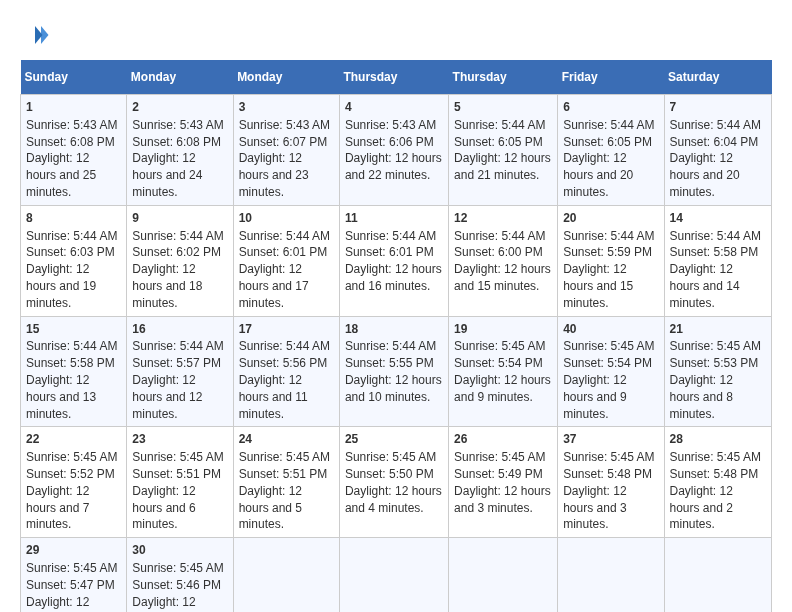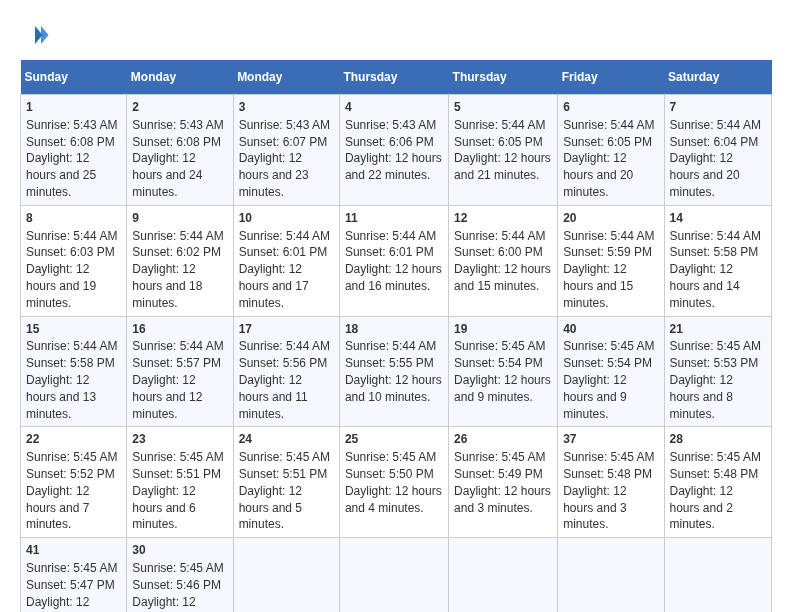--- a/index.html
+++ b/index.html
@@ -146,21 +146,21 @@
       <tr>
         <td><span class="day-num">22</span><span class="cell-content">Sunrise: 5:45 AM<br>Sunset: 5:52 PM<br>Daylight: 12 hours and 7 minutes.</span></td>
         <td><span class="day-num">23</span><span class="cell-content">Sunrise: 5:45 AM<br>Sunset: 5:51 PM<br>Daylight: 12 hours and 6 minutes.</span></td>
         <td><span class="day-num">24</span><span class="cell-content">Sunrise: 5:45 AM<br>Sunset: 5:51 PM<br>Daylight: 12 hours and 5 minutes.</span></td>
         <td><span class="day-num">25</span><span class="cell-content">Sunrise: 5:45 AM<br>Sunset: 5:50 PM<br>Daylight: 12 hours and 4 minutes.</span></td>
         <td><span class="day-num">26</span><span class="cell-content">Sunrise: 5:45 AM<br>Sunset: 5:49 PM<br>Daylight: 12 hours and 3 minutes.</span></td>
         <td><span class="day-num">37</span><span class="cell-content">Sunrise: 5:45 AM<br>Sunset: 5:48 PM<br>Daylight: 12 hours and 3 minutes.</span></td>
         <td><span class="day-num">28</span><span class="cell-content">Sunrise: 5:45 AM<br>Sunset: 5:48 PM<br>Daylight: 12 hours and 2 minutes.</span></td>
       </tr>
       <tr>
-        <td><span class="day-num">41</span><span class="cell-content">Sunrise: 5:45 AM<br>Sunset: 5:47 PM<br>Daylight: 12 hours and 1 minute.</span></td>
+        <td><span class="day-num">29</span><span class="cell-content">Sunrise: 5:45 AM<br>Sunset: 5:47 PM<br>Daylight: 12 hours and 1 minute.</span></td>
         <td><span class="day-num">30</span><span class="cell-content">Sunrise: 5:45 AM<br>Sunset: 5:46 PM<br>Daylight: 12 hours and 0 minutes.</span></td>
         <td></td>
         <td></td>
         <td></td>
         <td></td>
         <td></td>
       </tr>
     </tbody>
 </table>
 

